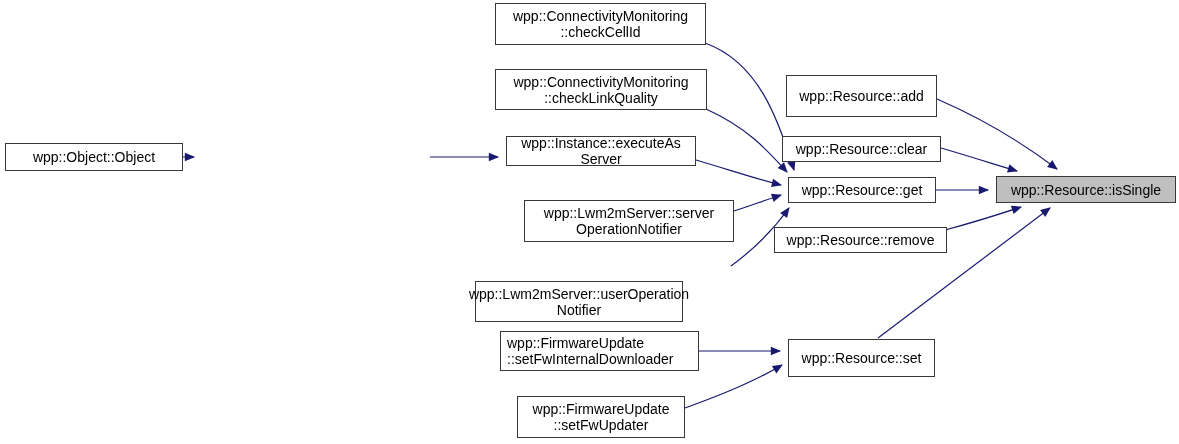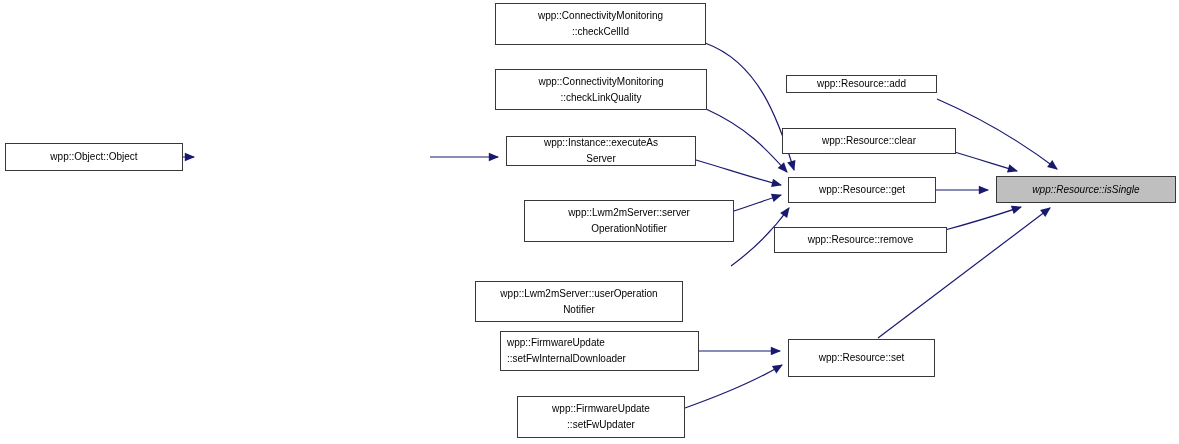--- a/index.html
+++ b/index.html
@@ -16,34 +16,33 @@
     left: 0; top: 0;
     width: 1179px; height: 444px;
     pointer-events: none;
   }
   .node {
     position: absolute;
     box-sizing: border-box;
     border: 1.5px solid #383838;
     background: #ffffff;
     color: #000000;
-    font-size: 10px;
+    font-size: 14px;
     line-height: 16px;
     display: flex;
     align-items: center;
     justify-content: center;
     text-align: center;
     white-space: pre-line;
     padding: 1px 3px;
     cursor: pointer;
   }
   .node.highlight {
     background: #bfbfbf;
     cursor: default;
-    font-style: italic;
   }
   .node.align-left {
     justify-content: flex-start;
     text-align: left;
     padding-left: 6px;
   }
 </style>
 </head>
 <body>
 
@@ -90,23 +89,23 @@
 
   <div class="node" style="left:475px; top:281px; width:208px; height:41px;">wpp::Lwm2mServer::userOperation
 Notifier</div>
 
   <div class="node align-left" style="left:500px; top:331px; width:199px; height:40px;">wpp::FirmwareUpdate
 ::setFwInternalDownloader</div>
 
   <div class="node" style="left:517px; top:396px; width:168px; height:42px;">wpp::FirmwareUpdate
 ::setFwUpdater</div>
 
-  <div class="node" style="left:786px; top:75px; width:151px; height:18px;">wpp::Resource::add</div>
+  <div class="node" style="left:786px; top:75px; width:151px; height:42px;">wpp::Resource::add</div>
 
-  <div class="node" style="left:782px; top:128px; width:174px; height:26px;text-align:right;">wpp::Resource::clear</div>
+  <div class="node" style="left:782px; top:136px; width:159px; height:26px;text-align:right;">wpp::Resource::clear</div>
 
   <div class="node" style="left:788px; top:177px; width:148px; height:26px;">wpp::Resource::get</div>
 
   <div class="node" style="left:774px; top:227px; width:173px; height:26px;">wpp::Resource::remove</div>
 
   <div class="node" style="left:788px; top:339px; width:147px; height:38px;">wpp::Resource::set</div>
 
   <div class="node highlight" style="left:996px; top:176px; width:180px; height:27px;">wpp::Resource::isSingle</div>
 
 </div>

